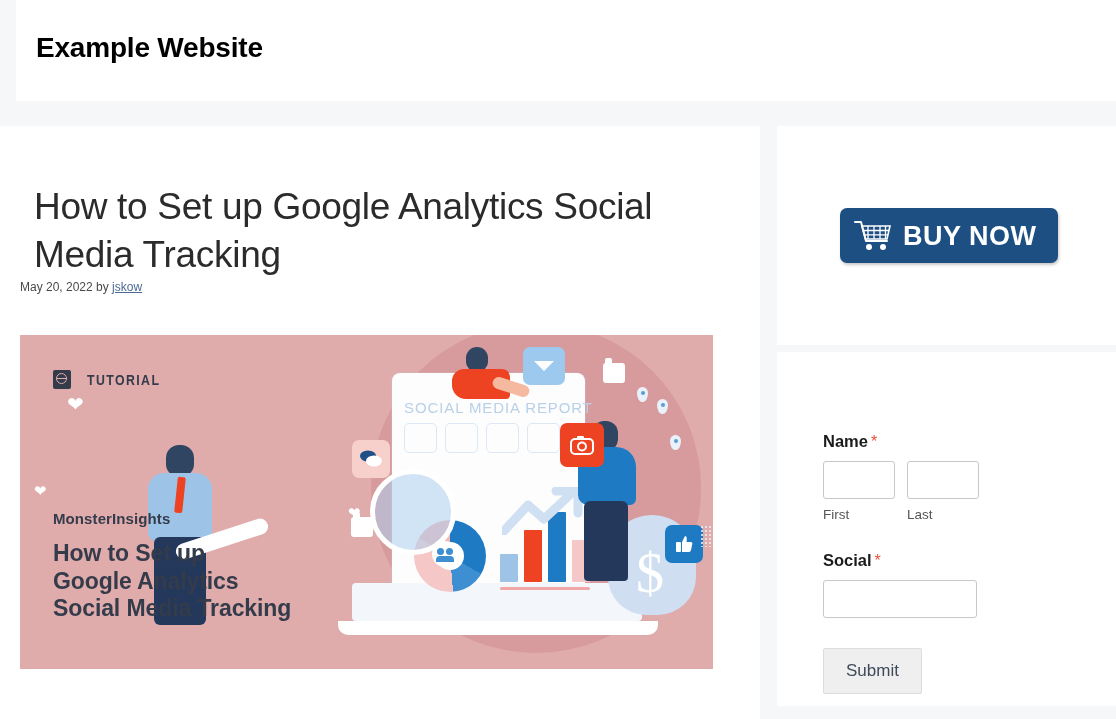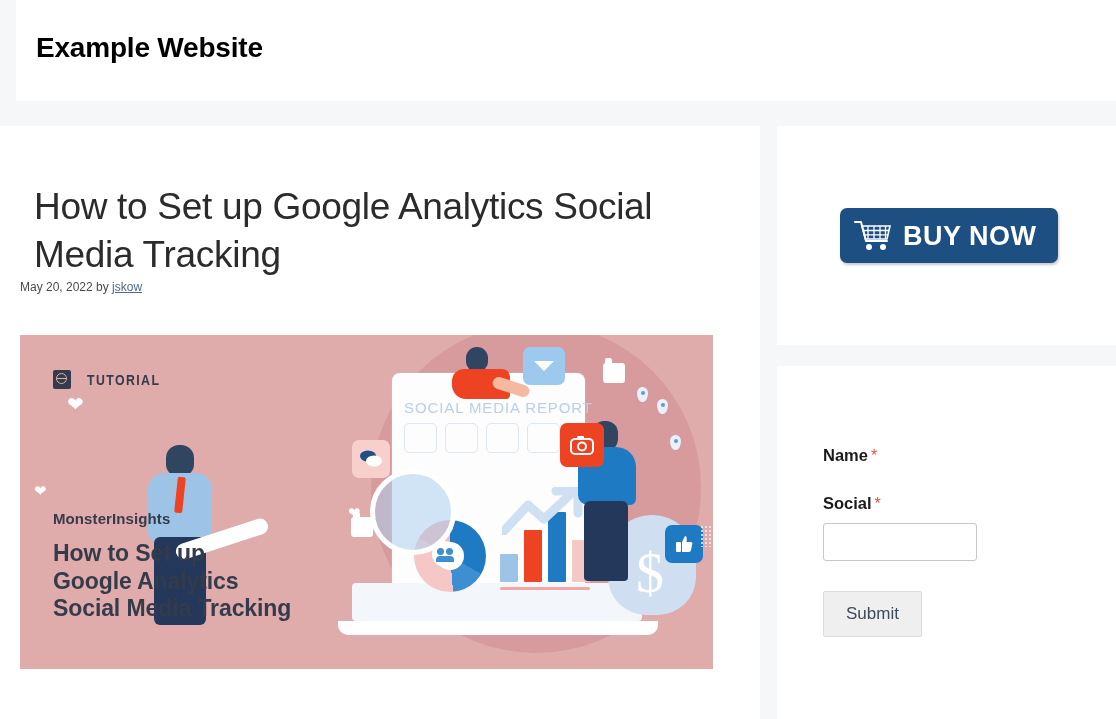--- a/index.html
+++ b/index.html
@@ -483,21 +483,21 @@
   }
   .cart-icon { width: 40px; height: 34px; flex: 0 0 auto; }
   .buy-now-label {
     color: #ffffff;
     font-size: 27px;
     font-weight: bold;
     letter-spacing: 0.5px;
     line-height: 30px;
   }
   .widget-form {
-    top: 240px;
+    top: 226px;
     height: 354px;
   }
   .form-inner { position: absolute; left: 46px; top: 78px; width: 260px; }
   .field-label {
     font-size: 16.5px;
     font-weight: bold;
     color: #1b1b1b;
     line-height: 22px;
     margin-bottom: 8px;
   }
@@ -693,20 +693,30 @@
       </button>
     </div>
 
     <div class="widget widget-form">
       <div class="form-inner">
 
         <div class="field-label">
           <span>Name</span><span class="req-star">*</span>
         </div>
 
+        <div class="name-row">
+          <div class="name-col">
+            <input class="txt-input input-first" type="text" value="" style="">
+            <span class="sub-label">First</span>
+          </div>
+          <div class="name-col">
+            <input class="txt-input input-last" type="text" value="" style="">
+            <span class="sub-label">Last</span>
+          </div>
+        </div>
 
         <div class="email-block">
           <div class="field-label">
             <span>Social</span><span class="req-star">*</span>
           </div>
           <input class="txt-input input-email" type="text" value="" style="">
         </div>
 
         <button class="submit-btn">Submit</button>
       </div>

